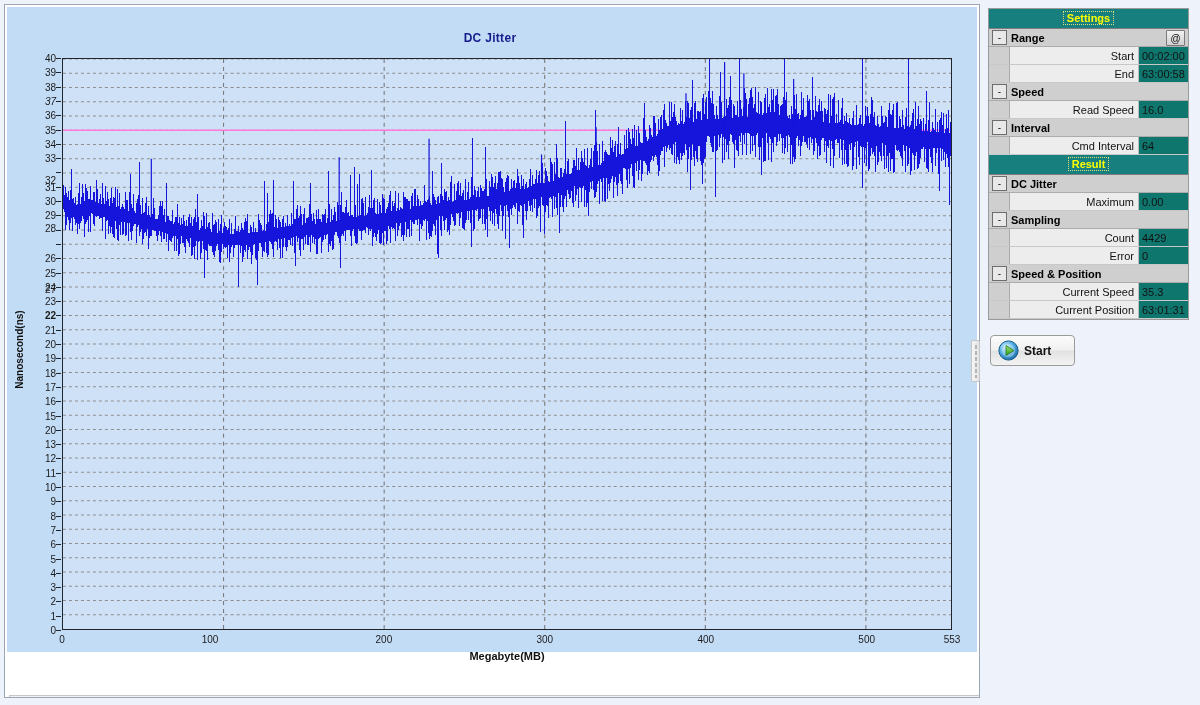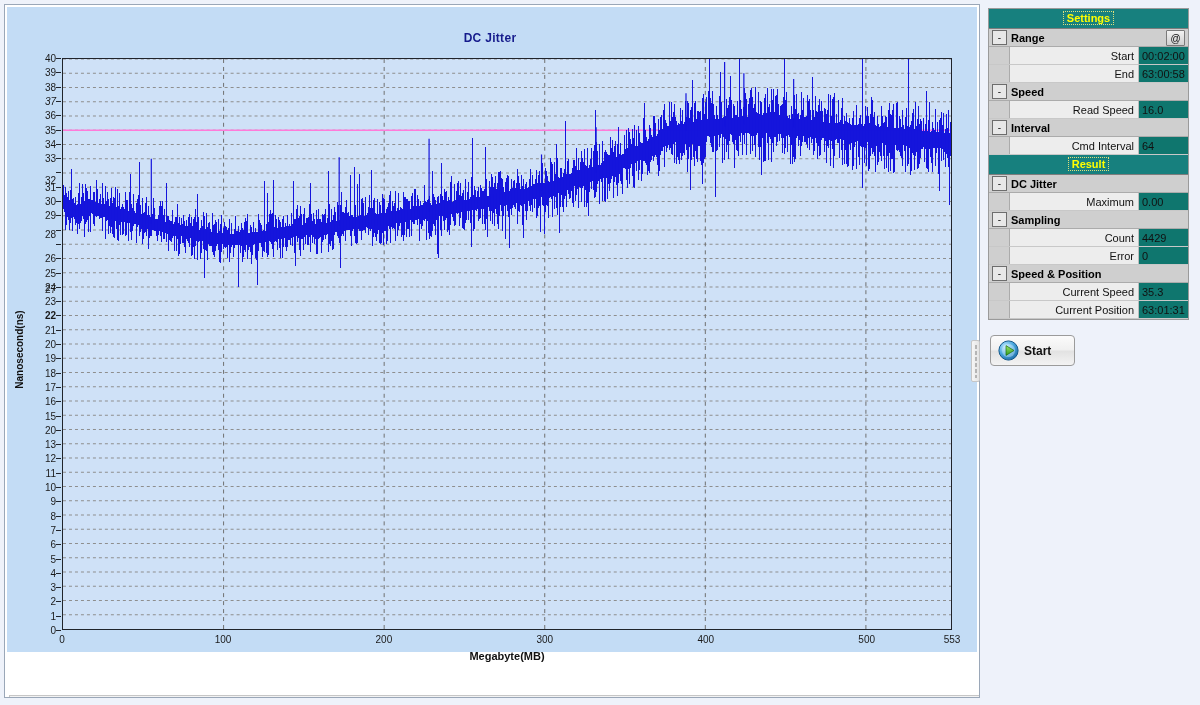--- a/index.html
+++ b/index.html
@@ -202,21 +202,21 @@
       <div class="ylab" style="top: 243.1px;">23</div>
       <div class="ytick" style="top: 243.1px;"></div>
       <div class="ylab" style="top: 228.8px;">24</div>
       <div class="ytick" style="top: 228.8px;"></div>
       <div class="ylab" style="top: 214.5px;">25</div>
       <div class="ytick" style="top: 214.5px;"></div>
       <div class="ylab" style="top: 200.2px;">26</div>
       <div class="ytick" style="top: 200.2px;"></div>
       <div class="ylab" style="top: 203px; margin-top: 28px;">27</div>
       <div class="ytick" style="top: 185.9px;"></div>
-      <div class="ylab" style="top: 176px;">28</div>
+      <div class="ylab" style="top: 170px;">28</div>
       <div class="ytick" style="top: 171.6px;"></div>
       <div class="ylab" style="top: 157.3px;">29</div>
       <div class="ytick" style="top: 157.3px;"></div>
       <div class="ylab" style="top: 143px;">30</div>
       <div class="ytick" style="top: 143px;"></div>
       <div class="ylab" style="top: 128.7px;">31</div>
       <div class="ytick" style="top: 128.7px;"></div>
       <div class="ylab" style="top: 122px;">32</div>
       <div class="ytick" style="top: 114.4px;"></div>
       <div class="ylab" style="top: 100.1px;">33</div>
@@ -1480,21 +1480,21 @@
           <line x1="624.4" y1="34.3" x2="624.4" y2="72.1"></line>
           <line x1="663.1" y1="2.9" x2="663.1" y2="67.6"></line>
           <line x1="682.4" y1="14.3" x2="682.4" y2="65.9"></line>
           <line x1="732.3" y1="20.0" x2="732.3" y2="68.6"></line>
         </g>
       </svg>
   </div>
 
   <div id="xlabels">
       <div class="xlab" style="left: 57px;">0</div>
-      <div class="xlab" style="left: 218px; text-align: center;">100</div>
+      <div class="xlab" style="left: 205px; text-align: center;">100</div>
       <div class="xlab" style="left: 378.881px;">200</div>
       <div class="xlab" style="left: 539.821px;">300</div>
       <div class="xlab" style="left: 700.761px;">400</div>
       <div class="xlab" style="left: 861.702px;">500</div>
       <div class="xlab" style="left: 947px;">553</div>
     </div>
   <div id="xtitle">Megabyte(MB)</div>
 
   <div id="watermark">
     <svg width="210" height="46" viewBox="0 0 210 46">

